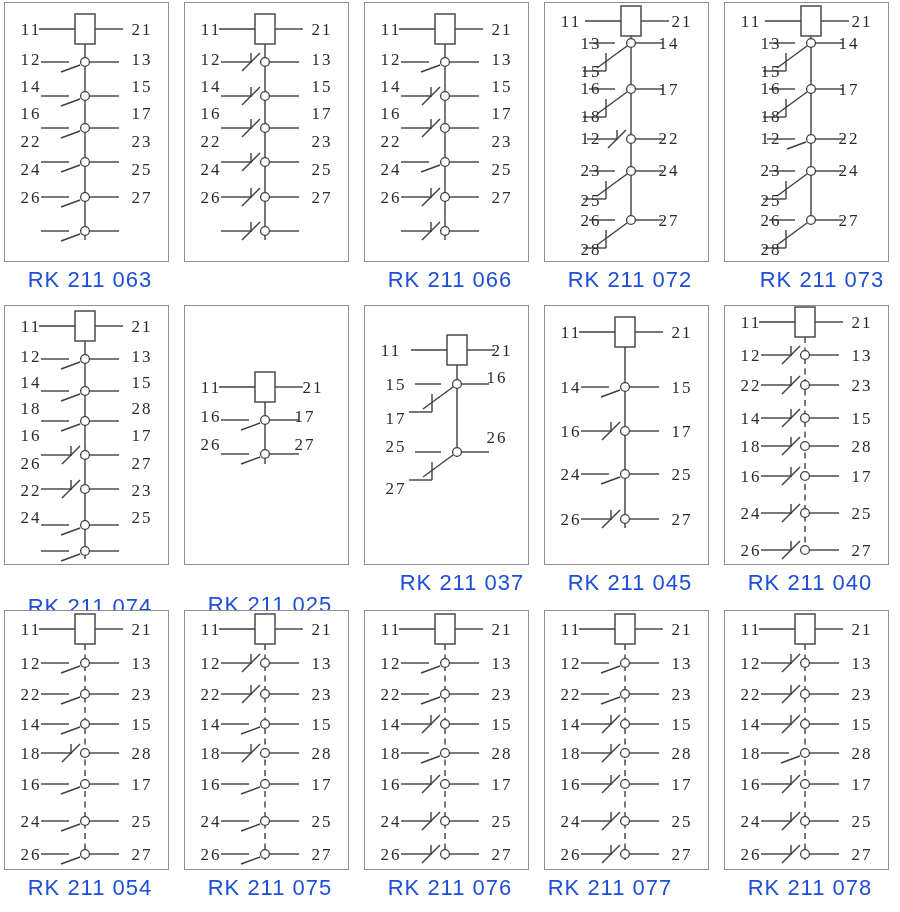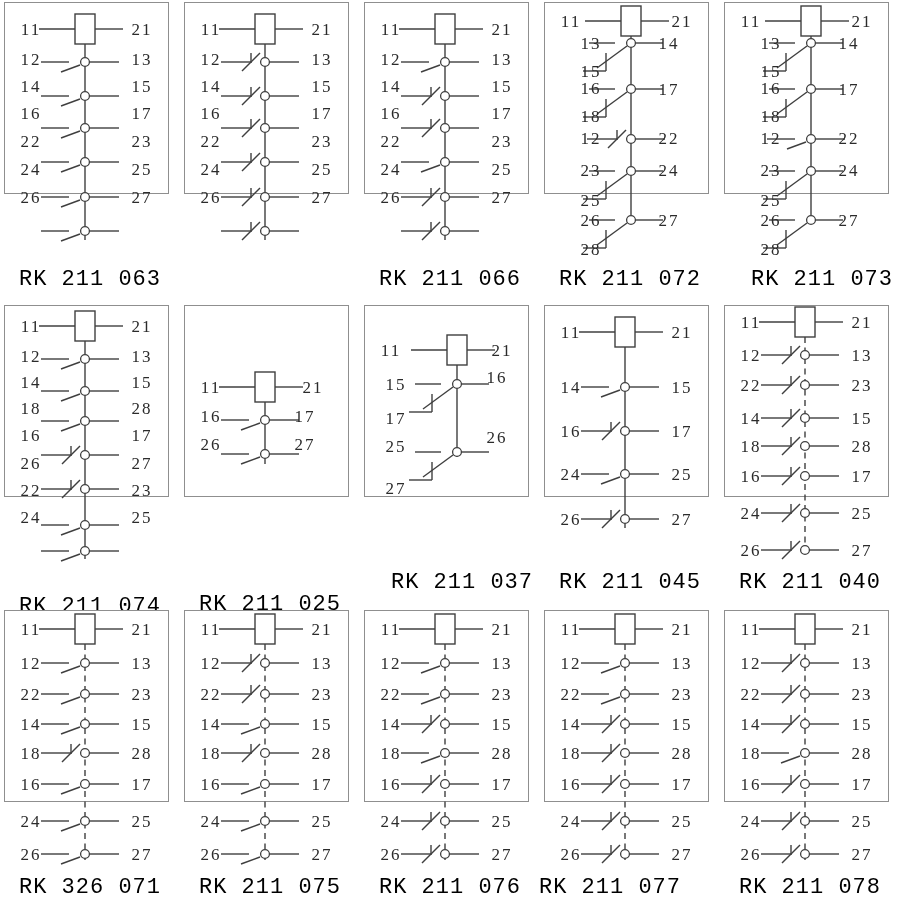--- a/index.html
+++ b/index.html
@@ -1,22 +1,22 @@
 <!DOCTYPE html>
 <html><head>
 <meta charset="utf-8">
 <style>
   html,body{margin:0;padding:0;}
   body{width:900px;height:912px;background:#ffffff;position:relative;overflow:hidden;
        font-family:"Liberation Serif", serif;}
-  .cell-box{position:absolute;width:165px;height:192px;background:#fff;
+  .cell-box{position:absolute;width:165px;height:260px;background:#fff;
             border:1px solid #8f8f8f;box-sizing:border-box;}
   .cell-caption{position:absolute;width:180px;text-align:center;font-size:22px;
-                line-height:26px;color:#000000;letter-spacing:1px;
-                font-family:Liberation Mono, monospace;}
+                line-height:26px;color:#1d4ed8;letter-spacing:1px;
+                font-family:Liberation Sans, sans-serif;}
   svg{display:block;}
   svg text{font-family:"Liberation Serif", serif;font-size:17px;fill:#2b2b2b;letter-spacing:2px;}
 </style>
 </head>
 <body>
 
 <div id="grid">
     <div class="cell-box" style="left: 4px; top: 2px;">
       <svg width="163" height="258" viewBox="0 0 163 258">
         <line x1="80" y1="41" x2="80" y2="237" stroke="#3f3f3f" stroke-width="1.4"></line>
@@ -525,21 +525,21 @@
         <text x="26" y="216" text-anchor="middle">24</text>
         <text x="137" y="216" text-anchor="middle">25</text>
         <line x1="36" y1="243" x2="64" y2="243" stroke="#3f3f3f" stroke-width="1.4"></line>
         <line x1="56" y1="253" x2="75" y2="246" stroke="#3f3f3f" stroke-width="1.4"></line>
         <line x1="84" y1="243" x2="114" y2="243" stroke="#3f3f3f" stroke-width="1.4"></line>
         <circle cx="80" cy="243" r="4.4" fill="#ffffff" stroke="#3f3f3f" stroke-width="1.3"></circle>
         <text x="26" y="249" text-anchor="middle">26</text>
         <text x="137" y="249" text-anchor="middle">27</text>
       </svg>
     </div>
-    <div class="cell-caption" style="left: 0px; top: 875px;">RK 326 071</div>
+    <div class="cell-caption" style="left: 0px; top: 875px;">RK 211 054</div>
     <div class="cell-box" style="left: 184px; top: 610px;">
       <svg width="163" height="258" viewBox="0 0 163 258">
         <line x1="80" y1="33" x2="80" y2="250" stroke="#3f3f3f" stroke-width="1.4" stroke-dasharray="6 4.5"></line>
         <line x1="34" y1="18" x2="70" y2="18" stroke="#3f3f3f" stroke-width="1.4"></line>
         <line x1="90" y1="18" x2="118" y2="18" stroke="#3f3f3f" stroke-width="1.4"></line>
         <rect x="70" y="3" width="20" height="30" fill="#ffffff" stroke="#3f3f3f" stroke-width="1.4"></rect>
         <text x="26" y="24" text-anchor="middle">11</text>
         <text x="137" y="24" text-anchor="middle">21</text>
         <line x1="36" y1="52" x2="66" y2="52" stroke="#3f3f3f" stroke-width="1.4"></line>
         <line x1="66" y1="53" x2="66" y2="43" stroke="#3f3f3f" stroke-width="1.4"></line>

